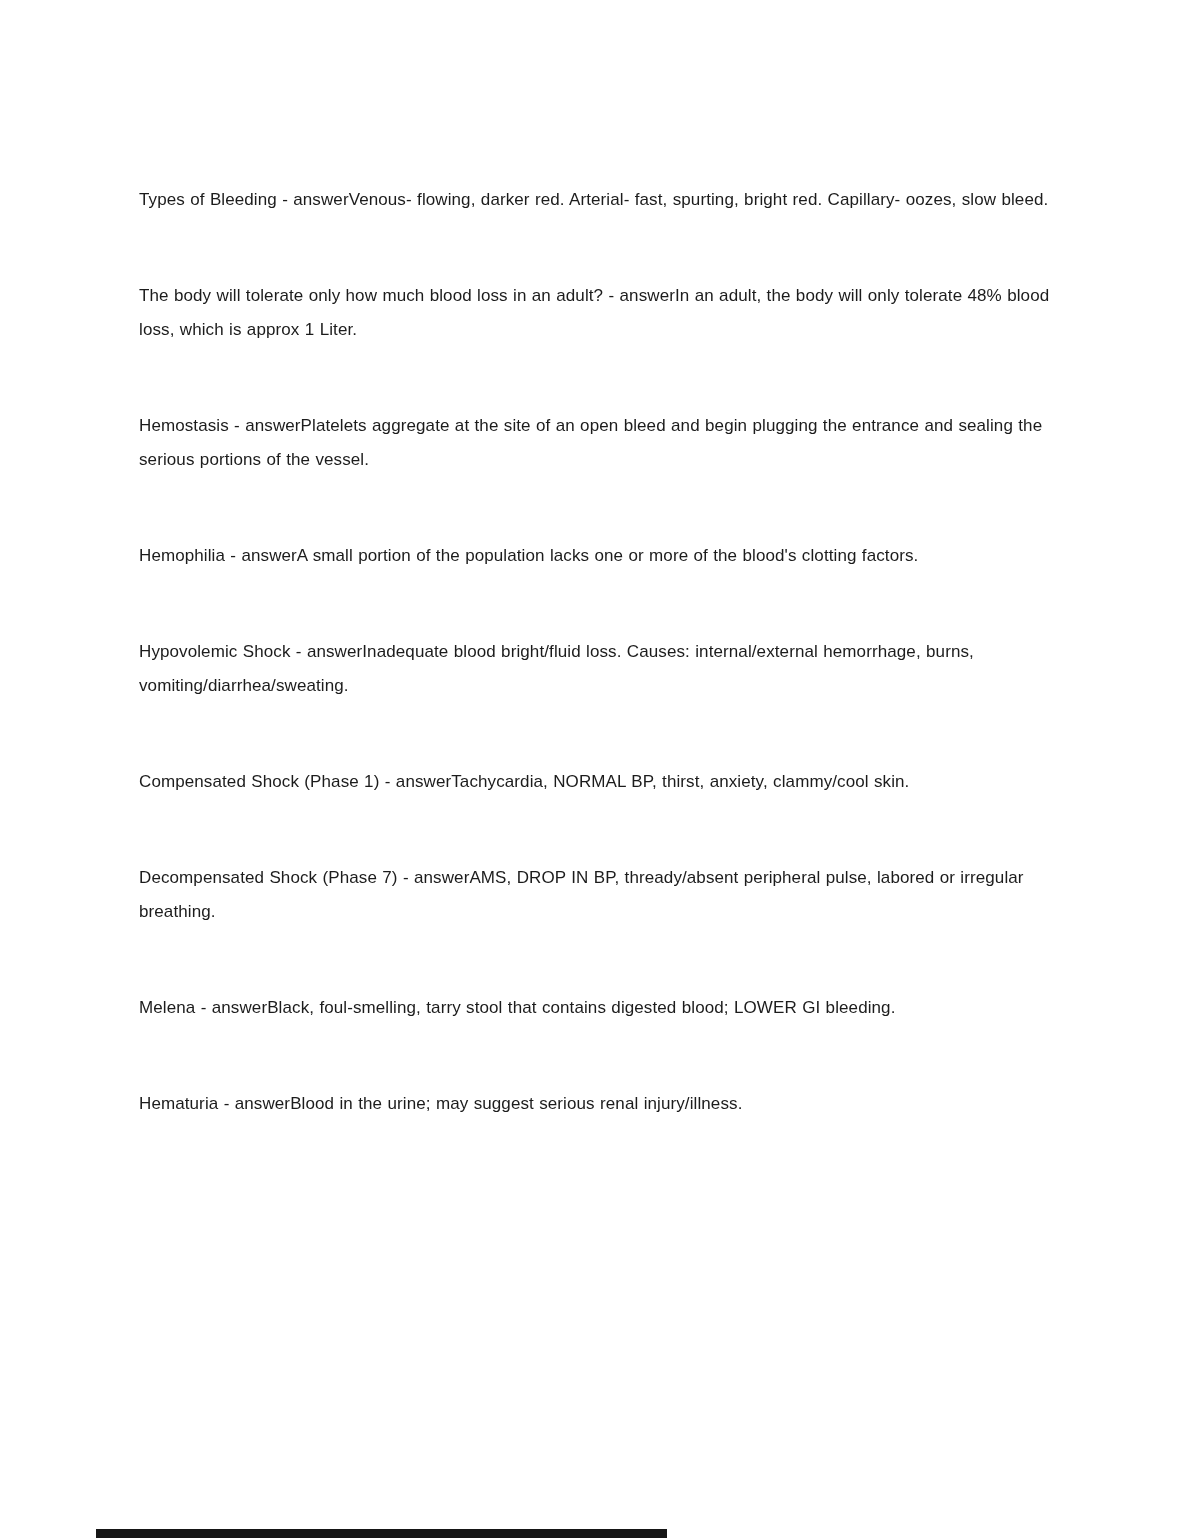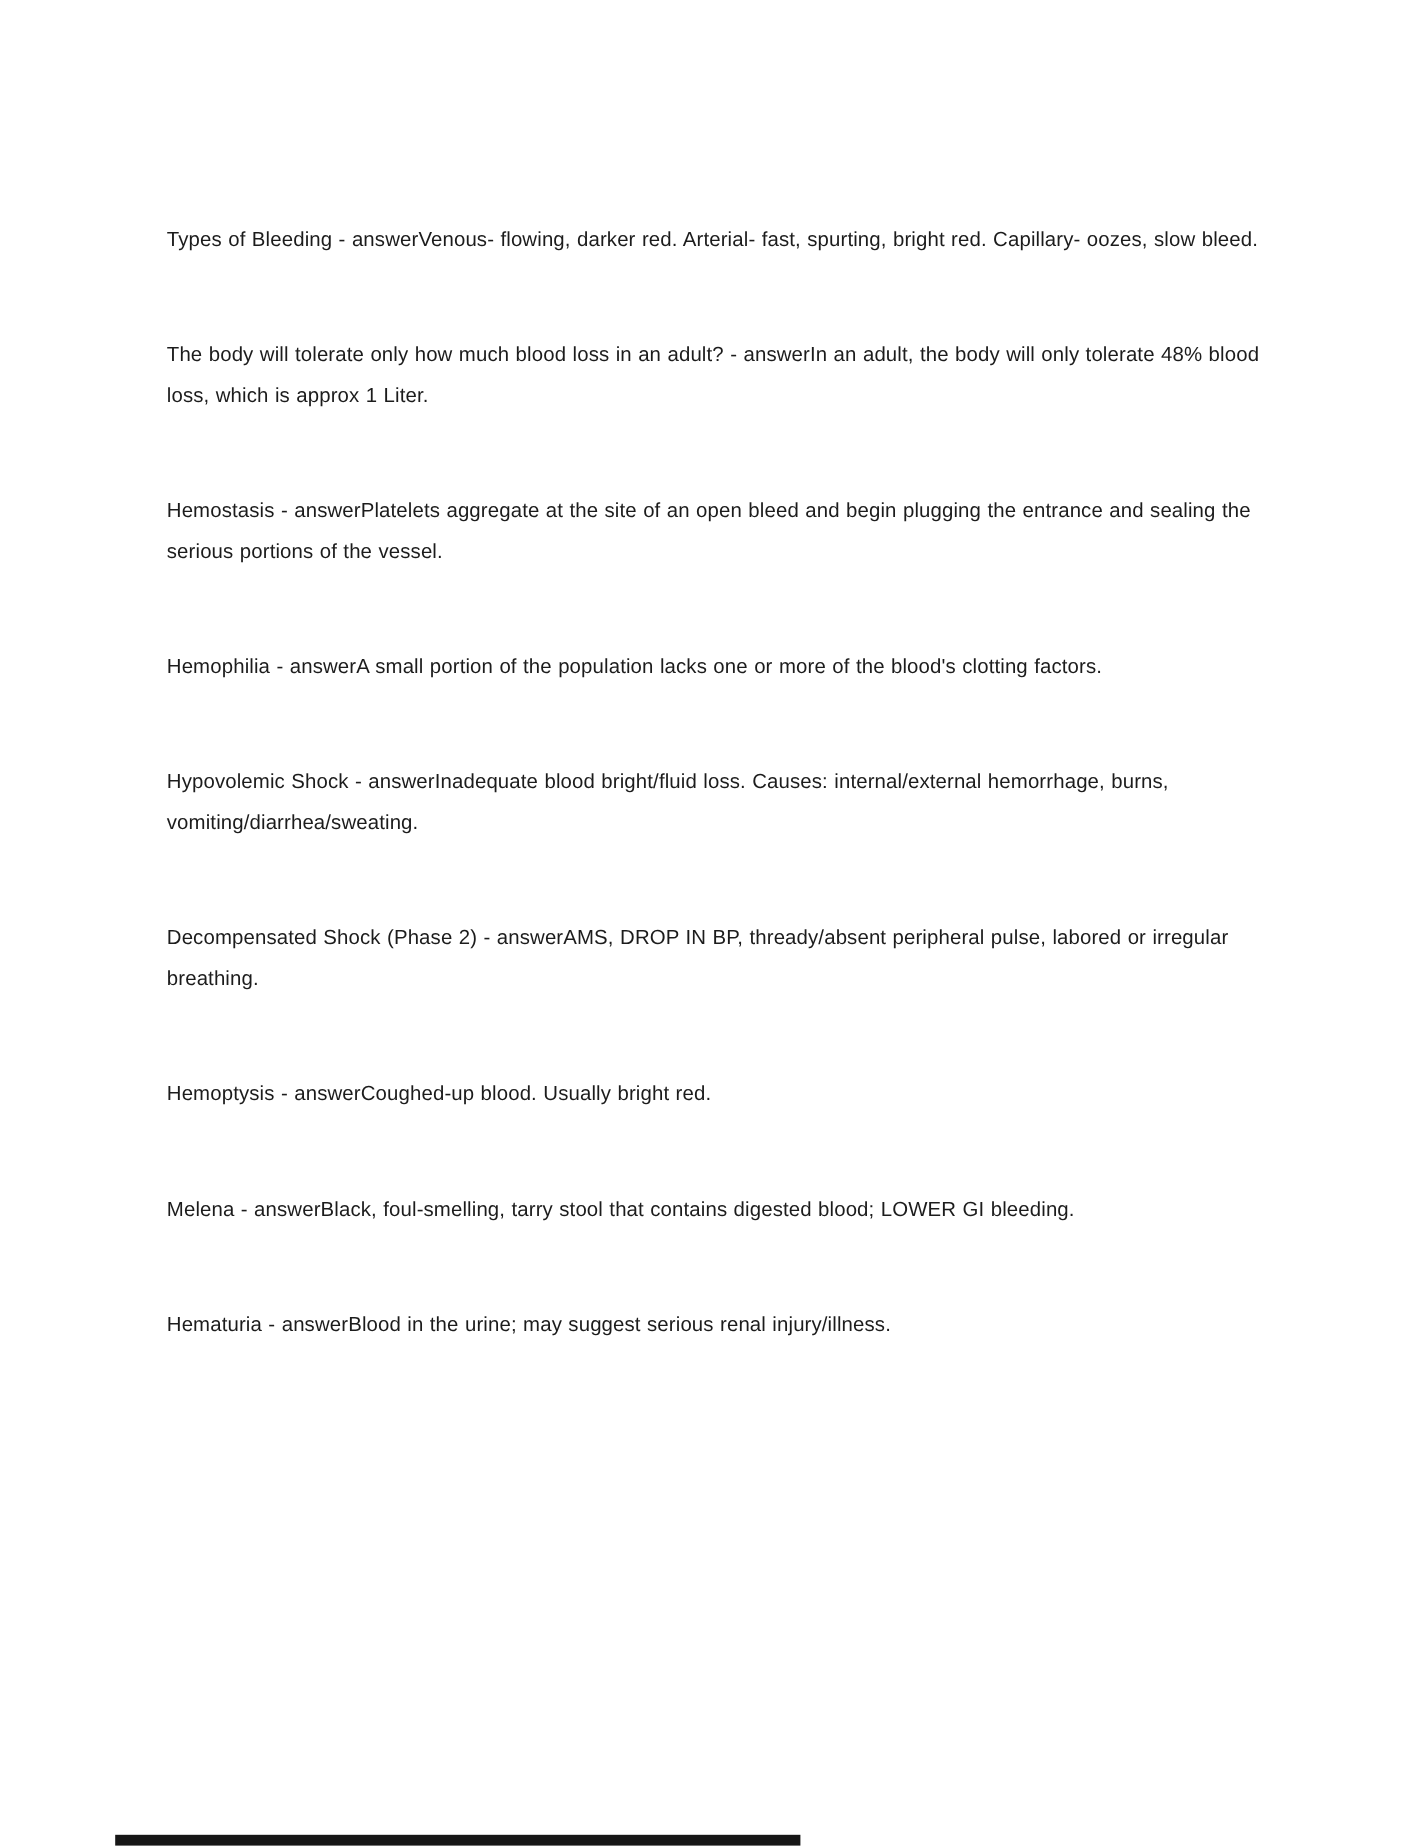--- a/index.html
+++ b/index.html
@@ -42,19 +42,19 @@
 </head>
 <body>
 
 <div class="page">
   <div class="content">
       <p>Types of Bleeding - answerVenous- flowing, darker red. Arterial- fast, spurting, bright red. Capillary- oozes, slow bleed.</p>
       <p>The body will tolerate only how much blood loss in an adult? - answerIn an adult, the body will only tolerate 48% blood loss, which is approx 1 Liter.</p>
       <p>Hemostasis - answerPlatelets aggregate at the site of an open bleed and begin plugging the entrance and sealing the serious portions of the vessel.</p>
       <p>Hemophilia - answerA small portion of the population lacks one or more of the blood's clotting factors.</p>
       <p>Hypovolemic Shock - answerInadequate blood bright/fluid loss. Causes: internal/external hemorrhage, burns, vomiting/diarrhea/sweating.</p>
-      <p>Decompensated Shock (Phase 2) - answerAMS, DROP IN BP, thready/absent peripheral pulse, labored or irregular breathing.</p>
-      <p>Hemoptysis - answerCoughed-up blood. Usually bright red.</p>
+      <p>Compensated Shock (Phase 1) - answerTachycardia, NORMAL BP, thirst, anxiety, clammy/cool skin.</p>
+      <p>Decompensated Shock (Phase 7) - answerAMS, DROP IN BP, thready/absent peripheral pulse, labored or irregular breathing.</p>
       <p>Melena - answerBlack, foul-smelling, tarry stool that contains digested blood; LOWER GI bleeding.</p>
       <p>Hematuria - answerBlood in the urine; may suggest serious renal injury/illness.</p>
     </div>
   <div class="clipped-line"></div>
 </div>
 
 </body></html>

